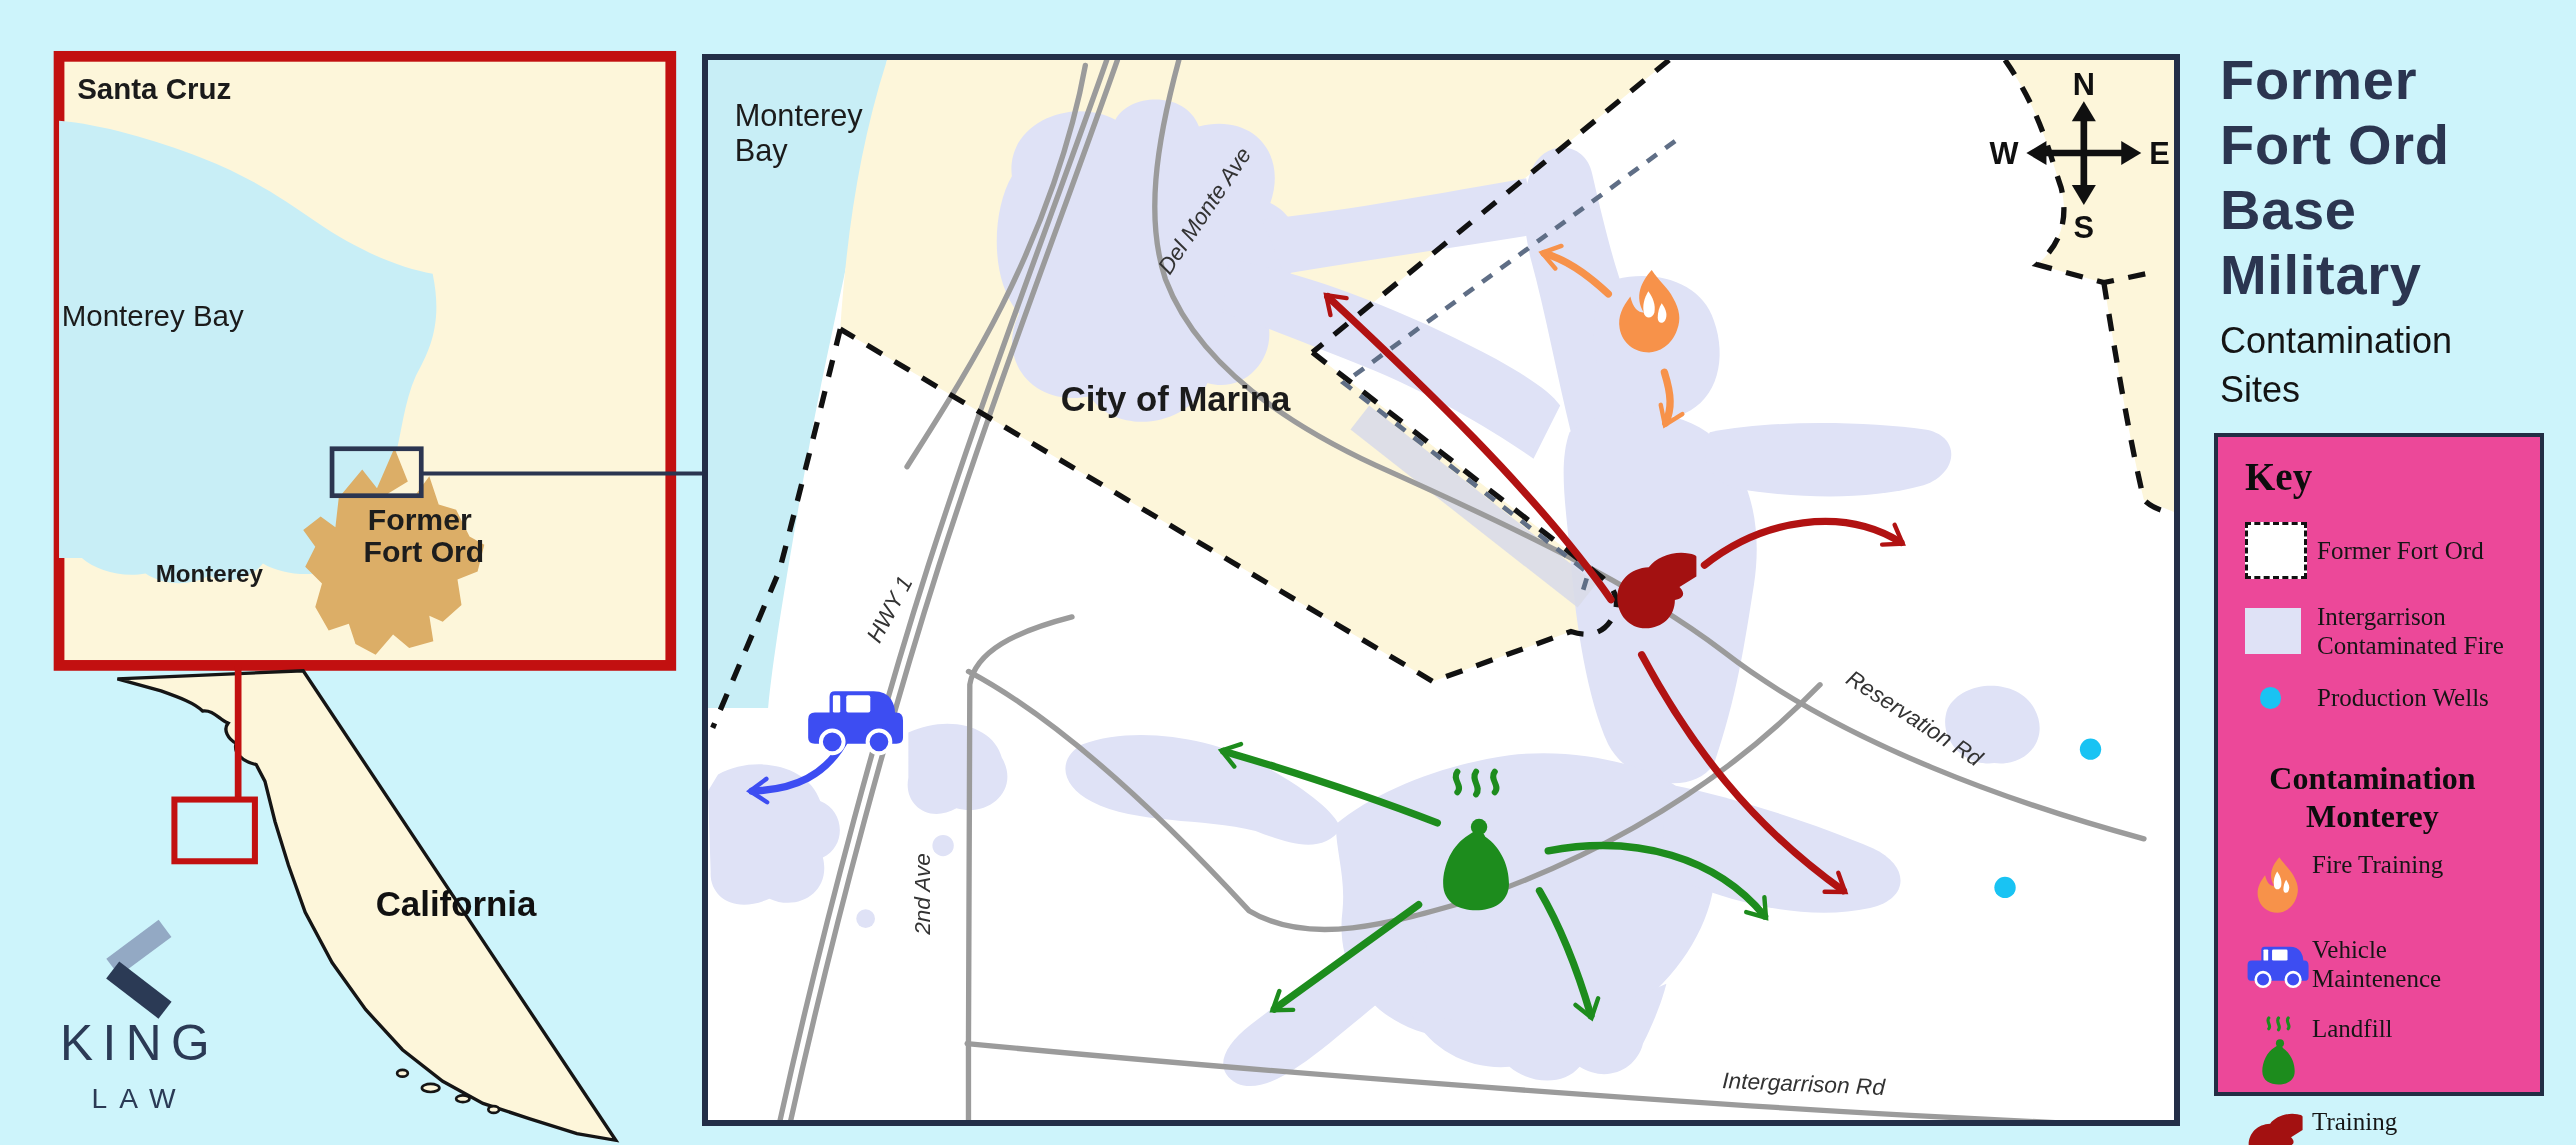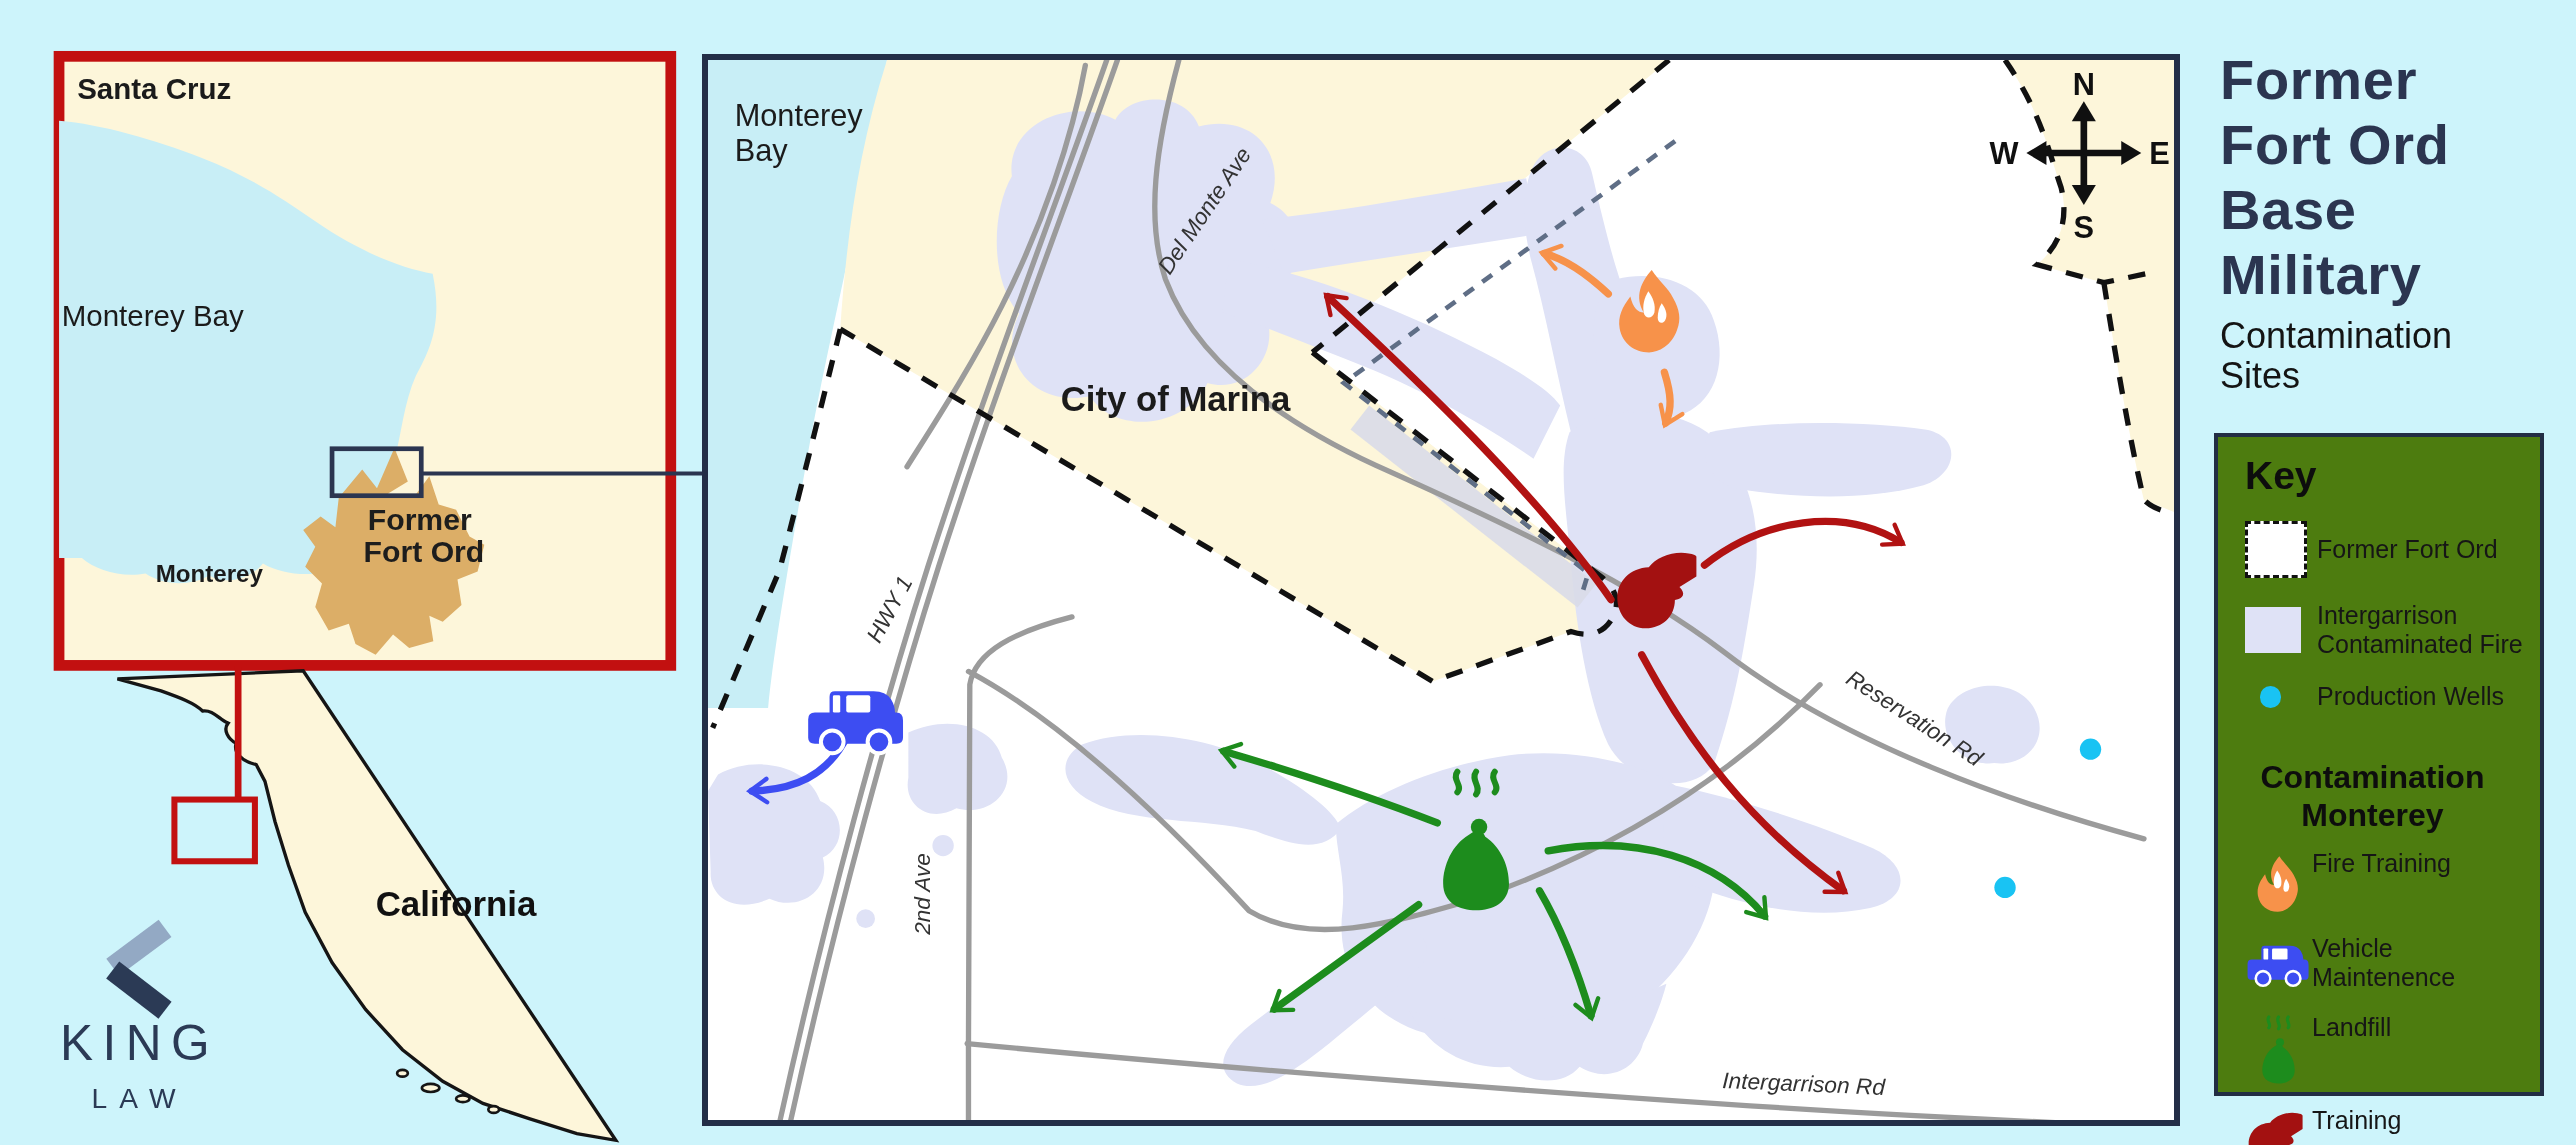--- a/index.html
+++ b/index.html
@@ -28,26 +28,27 @@
   }
   #main-map svg{display:block;width:100%;height:100%;}
   .map-bay-label{font-size:46px;fill:#1b1b1b;}
   .map-city{font-size:52px;font-weight:700;fill:#1b1b1b;}
   .road-label{font-size:34px;font-style:italic;fill:#333;}
   .compass-letter{font-size:46px;font-weight:800;fill:#101010;}
 
   
   #title-block{position:absolute;left:2220px;top:47px;width:339px;z-index:2;}
   .title-line{font-size:56px;line-height:65px;font-weight:800;color:#2b3550;letter-spacing:0.7px;}
-  #subtitle{font-size:36px;line-height:40px;color:#141414;margin-top:9.4px;width:288px;}
+  #subtitle{font-size:36px;line-height:49px;color:#141414;margin-top:9.4px;width:288px;}
 
   #key-box{
     position:absolute;left:2214px;top:433px;width:330px;height:663px;z-index:2;
-    box-sizing:border-box;background:#4d7c0f;border:4px solid #222d44;
+    box-sizing:border-box;background:#ec4899;border:4px solid #222d44;
     padding:17.4px 13.4px 0 27px;
+    font-family:Liberation Serif, serif;
   }
   .key-heading{font-size:39px;font-weight:700;color:#0d0d0d;}
   .key-row{display:flex;align-items:center;margin-top:23px;}
   .key-sym{width:72px;display:flex;justify-content:flex-start;align-items:center;flex:0 0 72px;}
   .key-label{font-size:25px;line-height:29px;color:#161616;}
   .sym-dashed{width:56px;height:51px;border:3.4px dashed #111;background:#fff;}
   .sym-lav{width:56px;height:46px;background:#dfe2f6;}
   .sym-dot{width:21.5px;height:21.5px;border-radius:50%;background:#19c3f3;margin-left:14.8px;}
   .sources-heading{font-size:32px;line-height:38px;font-weight:800;color:#0d0d0d;text-align:center;margin:47px 20px 0 -6.7px;}
   .src-row{display:flex;align-items:flex-start;margin-top:14.8px;}

